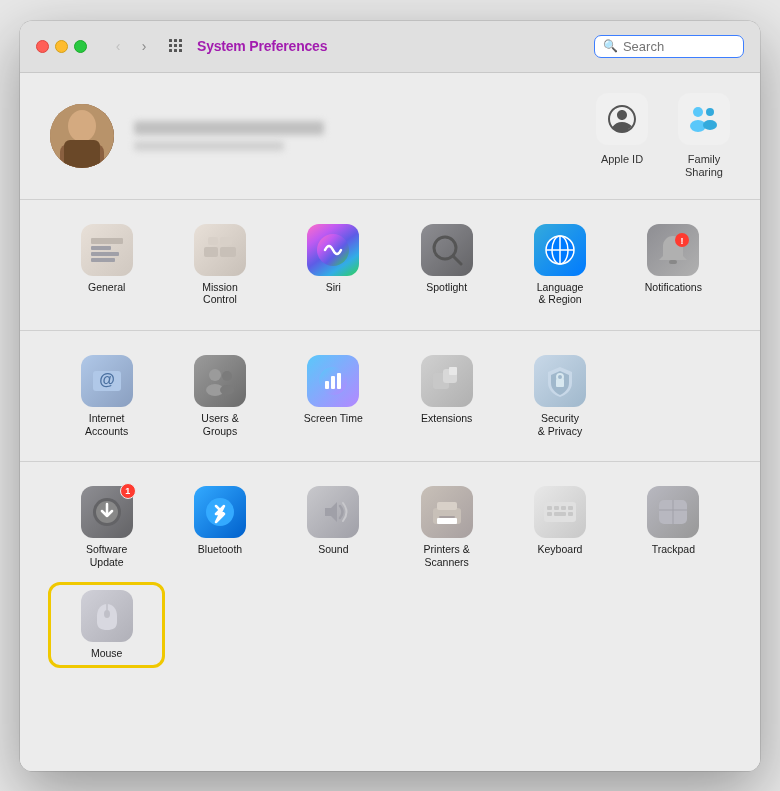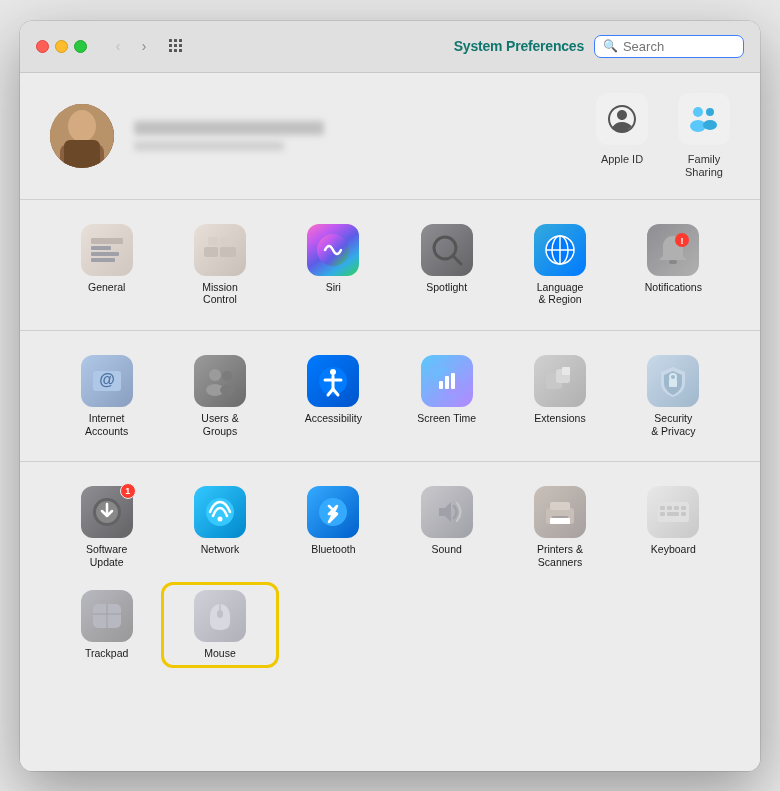--- a/index.html
+++ b/index.html
@@ -71,24 +71,24 @@
       height: 22px;
       display: flex;
       align-items: center;
       justify-content: center;
       color: #555;
       cursor: pointer;
       font-size: 14px;
     }
     .window-title {
       flex: 1;
-      text-align: right;
+      text-align: left;
       font-size: 14px;
       font-weight: 600;
-      color: #0f766e;
+      color: #a21caf;
       letter-spacing: -0.2px;
     }
     .search-box {
       display: flex;
       align-items: center;
       background: #fff;
       border: 1.5px solid #3d7eff;
       border-radius: 7px;
       padding: 3px 8px;
       gap: 5px;
@@ -445,33 +445,20 @@
             <svg width="36" height="36" viewBox="0 0 36 36">
               <circle cx="13" cy="12" r="6" fill="#9b9b9b"></circle>
               <ellipse cx="13" cy="27" rx="9" ry="6" fill="#9b9b9b"></ellipse>
               <circle cx="25" cy="13" r="5" fill="#7b7b7b"></circle>
               <ellipse cx="25" cy="27" rx="7" ry="5" fill="#7b7b7b"></ellipse>
             </svg>
           </div>
           <span class="pref-label">Users &amp;<br>Groups</span>
         </div>
 
-        <div class="pref-item">
-          <div class="pref-icon icon-accessibility">
-            <svg width="36" height="36" viewBox="0 0 36 36">
-              <circle cx="18" cy="18" r="14" fill="#007aff"></circle>
-              <circle cx="18" cy="9" r="3" fill="white"></circle>
-              <line x1="18" y1="13" x2="18" y2="26" stroke="white" stroke-width="3" stroke-linecap="round"></line>
-              <line x1="10" y1="17" x2="26" y2="17" stroke="white" stroke-width="3" stroke-linecap="round"></line>
-              <line x1="18" y1="26" x2="13" y2="32" stroke="white" stroke-width="3" stroke-linecap="round"></line>
-              <line x1="18" y1="26" x2="23" y2="32" stroke="white" stroke-width="3" stroke-linecap="round"></line>
-            </svg>
-          </div>
-          <span class="pref-label">Accessibility</span>
-        </div>
 
         <div class="pref-item">
           <div class="pref-icon icon-screentime">
             <svg width="36" height="36" viewBox="0 0 36 36">
               <defs>
                 <linearGradient id="stGrad" x1="0%" y1="0%" x2="100%" y2="100%">
                   <stop offset="0%" style="stop-color:#5ac8fa"></stop>
                   <stop offset="100%" style="stop-color:#b388ff"></stop>
                 </linearGradient>
               </defs>
@@ -517,31 +504,20 @@
             <svg width="36" height="36" viewBox="0 0 36 36">
               <circle cx="18" cy="18" r="14" fill="#636366"></circle>
               <circle cx="18" cy="18" r="11" fill="#888"></circle>
               <path d="M18 10 L18 22 M13 17 L18 22 L23 17" stroke="white" stroke-width="2.5" fill="none" stroke-linecap="round" stroke-linejoin="round"></path>
             </svg>
             <div class="badge">1</div>
           </div>
           <span class="pref-label">Software<br>Update</span>
         </div>
 
-        <div class="pref-item">
-          <div class="pref-icon icon-network">
-            <svg width="36" height="36" viewBox="0 0 36 36">
-              <circle cx="18" cy="18" r="14" fill="#34c8ff"></circle>
-              <path d="M8 18 Q12 8 18 8 Q24 8 28 18" fill="none" stroke="white" stroke-width="2.5" stroke-linecap="round"></path>
-              <path d="M11 22 Q14 14 18 14 Q22 14 25 22" fill="none" stroke="white" stroke-width="2.5" stroke-linecap="round"></path>
-              <circle cx="18" cy="25" r="2.5" fill="white"></circle>
-            </svg>
-          </div>
-          <span class="pref-label">Network</span>
-        </div>
 
         <div class="pref-item">
           <div class="pref-icon icon-bluetooth">
             <svg width="36" height="36" viewBox="0 0 36 36">
               <circle cx="18" cy="18" r="14" fill="#34aaff"></circle>
               <path d="M14 12 L22 20 L14 28 L22 12 L14 20 L22 20" stroke="white" stroke-width="2.5" fill="none" stroke-linecap="round" stroke-linejoin="round"></path>
             </svg>
           </div>
           <span class="pref-label">Bluetooth</span>
         </div>

